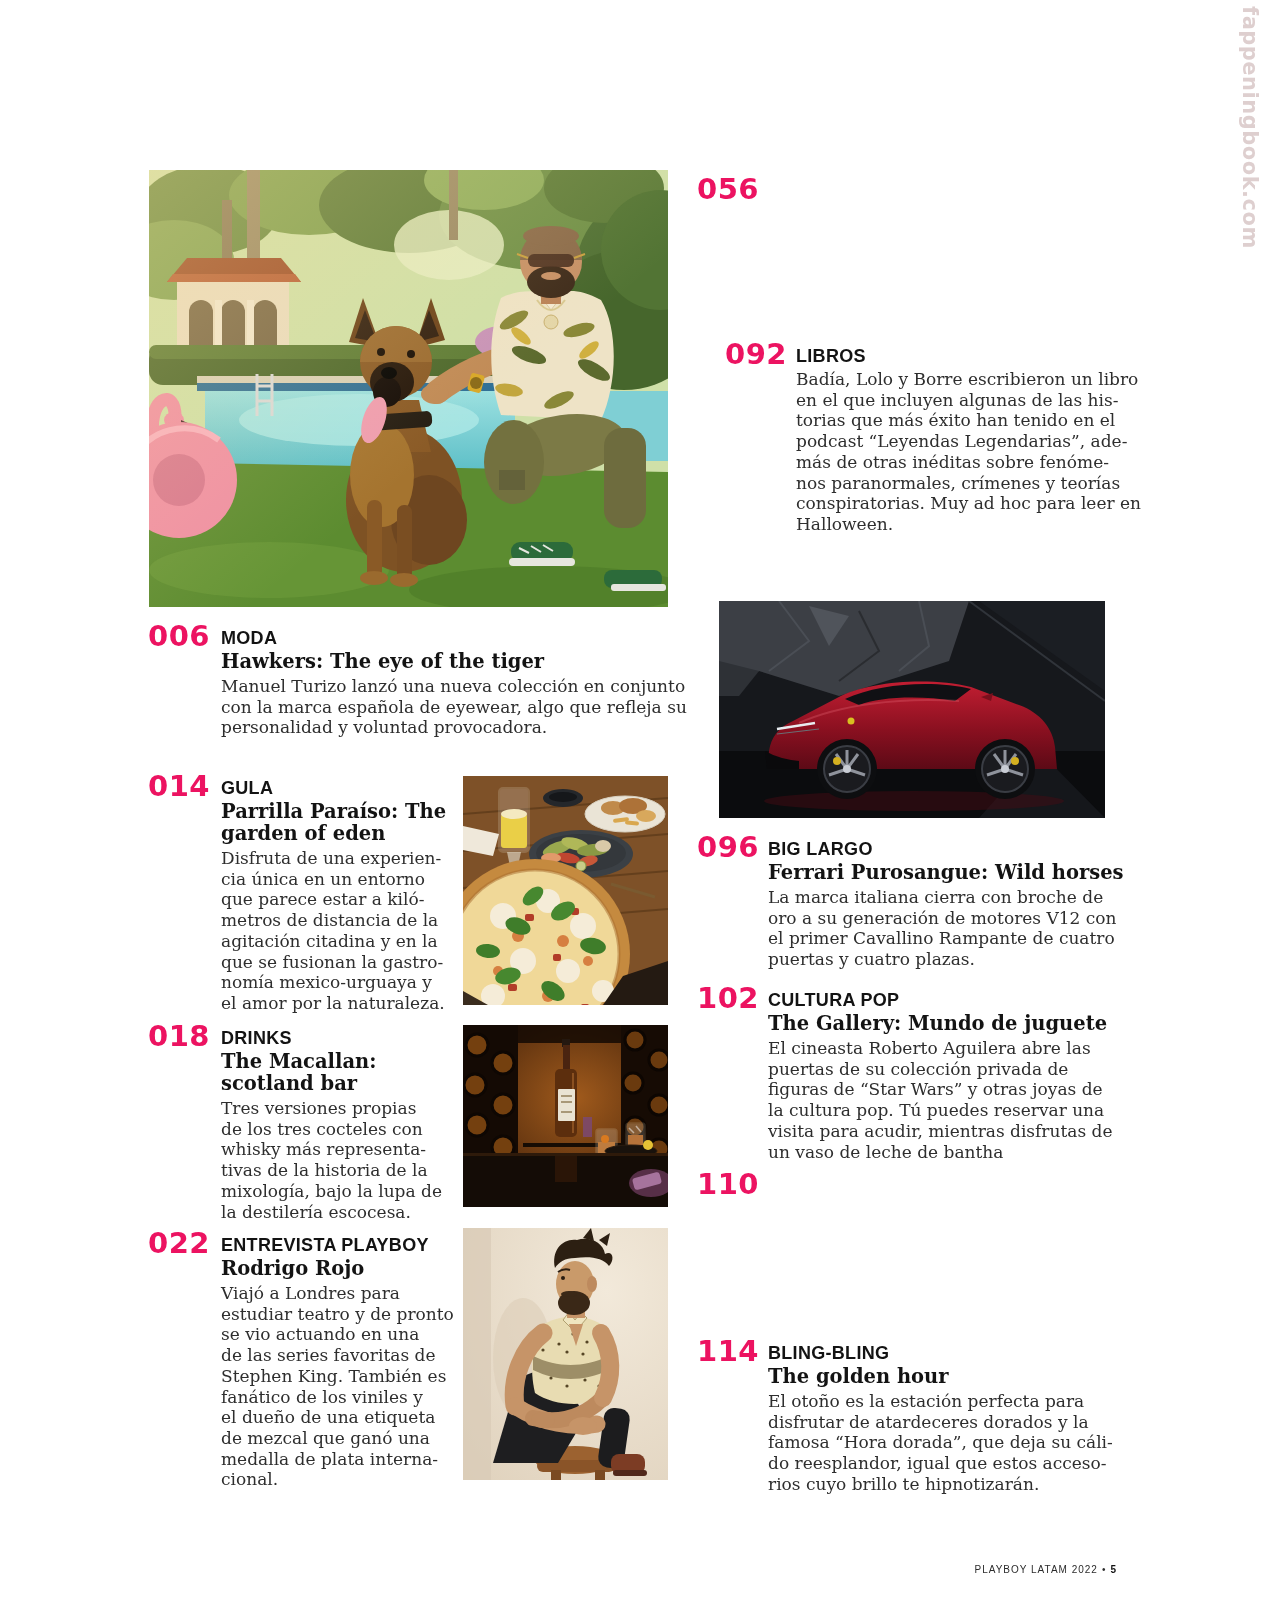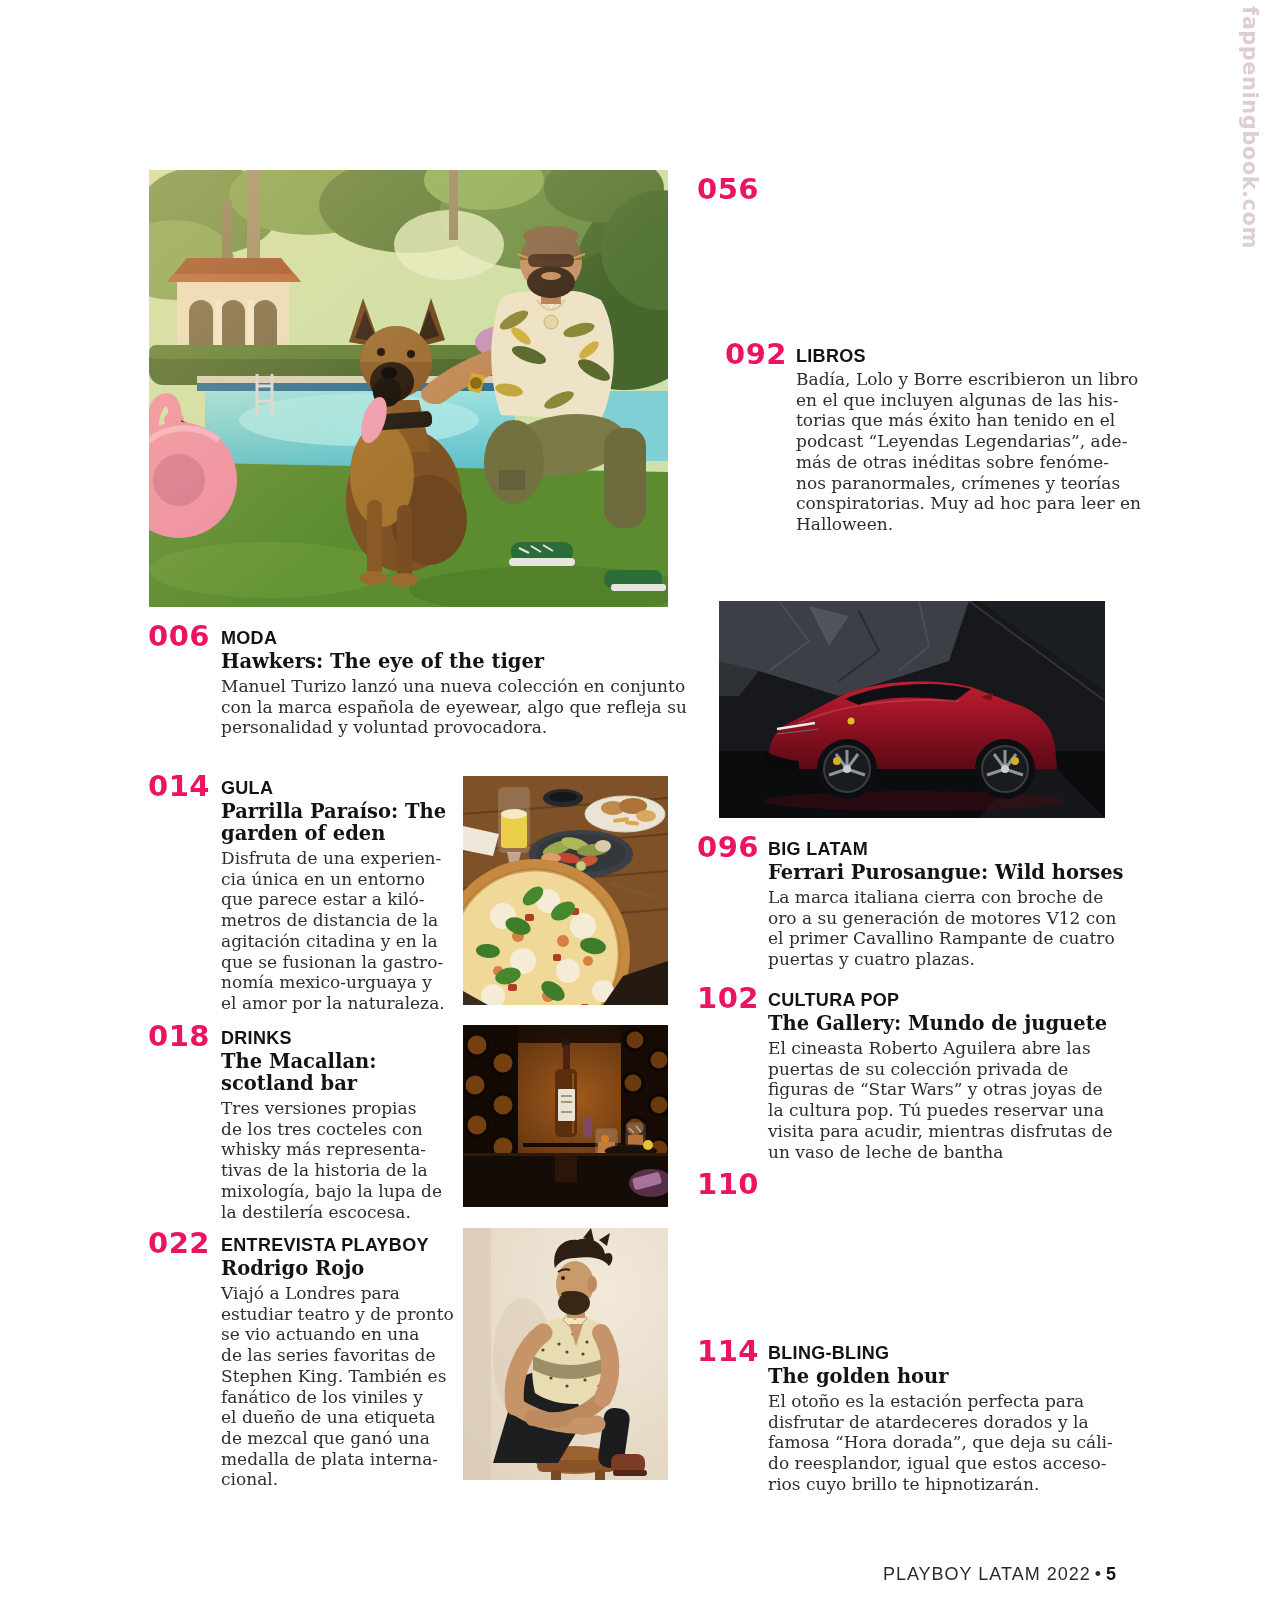--- a/index.html
+++ b/index.html
@@ -15,21 +15,21 @@
   .col-right .num { width:55px; }
   .entry .body { flex:0 0 auto; }
   .entry .cat { font-family:"Liberation Sans", sans-serif; font-weight:bold; font-size:18px;
                 line-height:20px; padding-top:5px; color:#131313; letter-spacing:0.3px; }
   .entry .title { font-family:"DejaVu Serif", serif; font-weight:bold; font-size:19.5px;
                   line-height:22px; margin-top:3px; color:#131313; white-space:pre-line; }
   .entry .desc { font-family:"DejaVu Serif", serif; font-size:17px; line-height:20.7px;
                  margin-top:3px; color:#2e2e2e; white-space:pre-line; }
 
   .footer { position:absolute; top:1564px; right:153px; font-family:"Liberation Sans", sans-serif;
-            font-size:18px; letter-spacing:1px; color:#2b2b2b; }
+            font-size:10px; letter-spacing:1px; color:#2b2b2b; }
   .footer .pg { font-weight:bold; color:#111; }
   .footer .sep { margin:0 4px; }
 
   .watermark { position:absolute; top:6px; right:8px; writing-mode:vertical-rl;
                font-family:"DejaVu Sans", sans-serif; font-weight:bold; font-size:21px;
                letter-spacing:0.5px; color:#decfcf;
                text-shadow:0 0 1px #ffffff, 0 0 2px #ffffff; z-index:5; }
 </style>
 </head>
 <body>
@@ -511,21 +511,21 @@
 más de otras inéditas sobre fenóme-
 nos paranormales, crímenes y teorías
 conspiratorias. Muy ad hoc para leer en
 Halloween.</div>
     </div>
   </div>
 
   <div class="entry col-right" style="left:697px; top:834px;">
     <div class="num">096</div>
     <div class="body" style="width:365px;">
-      <div class="cat">BIG LATAM</div>
+      <div class="cat">BIG LARGO</div>
       <div class="title">Ferrari Purosangue: Wild horses</div>
       <div class="desc">La marca italiana cierra con broche de
 oro a su generación de motores V12 con
 el primer Cavallino Rampante de cuatro
 puertas y cuatro plazas.</div>
     </div>
   </div>
 
   <div class="entry col-right" style="left:697px; top:985px;">
     <div class="num">102</div>

